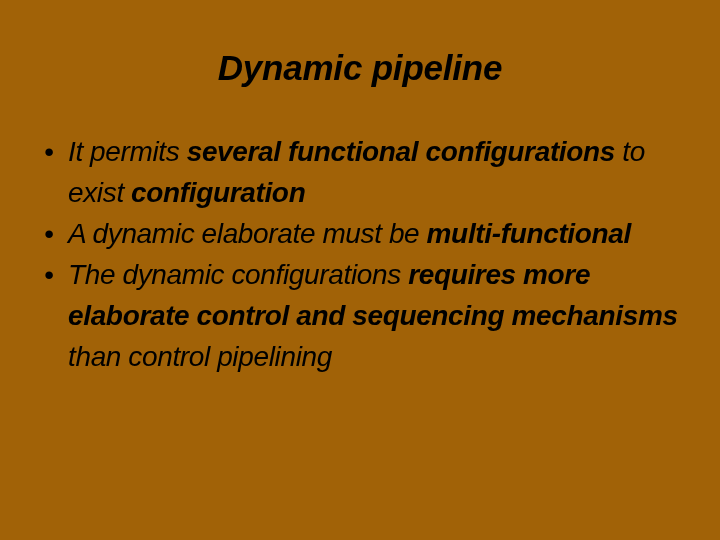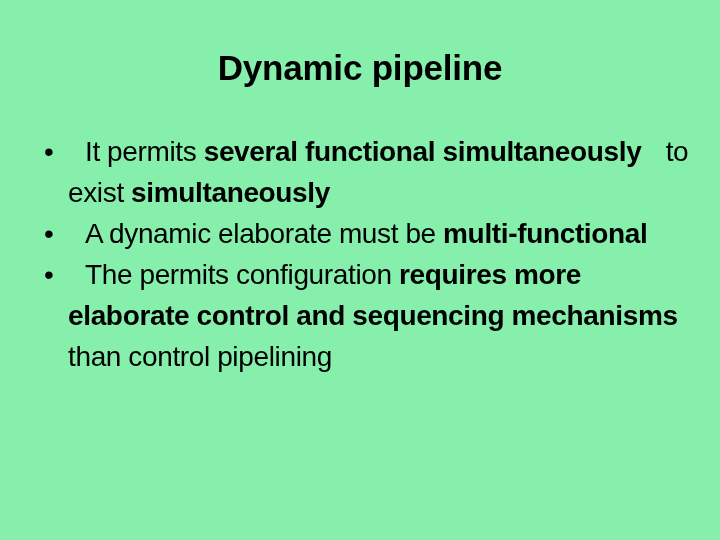--- a/index.html
+++ b/index.html
@@ -10,22 +10,23 @@
     width: 720px;
     height: 540px;
     background: #ffffff;
     font-family: "Liberation Sans", sans-serif;
     overflow: hidden;
   }
   .slide {
     position: relative;
     width: 720px;
     height: 540px;
-    background: #86efac;
+    background: #a16207;
     box-sizing: border-box;
+    font-style: italic;
   }
   .slide-title {
     position: absolute;
     left: 0;
     top: 46px;
     width: 720px;
     text-align: center;
     font-size: 35px;
     font-weight: bold;
     color: #000000;
@@ -59,42 +60,41 @@
     text-align: left;
   }
   .bullet-text {
     display: block;
   }
   .b {
     font-weight: bold;
   }
   .r {
     font-weight: normal;
-    margin-left: 17px;
   }
 </style>
 </head>
 <body>
 
 <div class="slide">
 
   <div class="slide-title">Dynamic pipeline</div>
 
   <div class="body-block">
 
     <div class="bullet-item">
       <span class="bullet-marker">•</span>
-      <span class="bullet-text"><span class="r">It permits </span><span class="b">several functional simultaneously</span><span class="r"> to exist </span><span class="b">simultaneously</span></span>
+      <span class="bullet-text"><span class="r">It permits </span><span class="b">several functional configurations</span><span class="r"> to exist </span><span class="b">configuration</span></span>
     </div>
 
     <div class="bullet-item">
       <span class="bullet-marker">•</span>
       <span class="bullet-text"><span class="r">A dynamic elaborate must be </span><span class="b">multi-functional</span></span>
     </div>
 
     <div class="bullet-item">
       <span class="bullet-marker">•</span>
-      <span class="bullet-text"><span class="r">The permits configuration </span><span class="b">requires more elaborate control and sequencing mechanisms</span><span class="r"> than control pipelining</span></span>
+      <span class="bullet-text"><span class="r">The dynamic configurations </span><span class="b">requires more elaborate control and sequencing mechanisms</span><span class="r"> than control pipelining</span></span>
     </div>
 
   </div>
 
 </div>
 
 </body></html>

